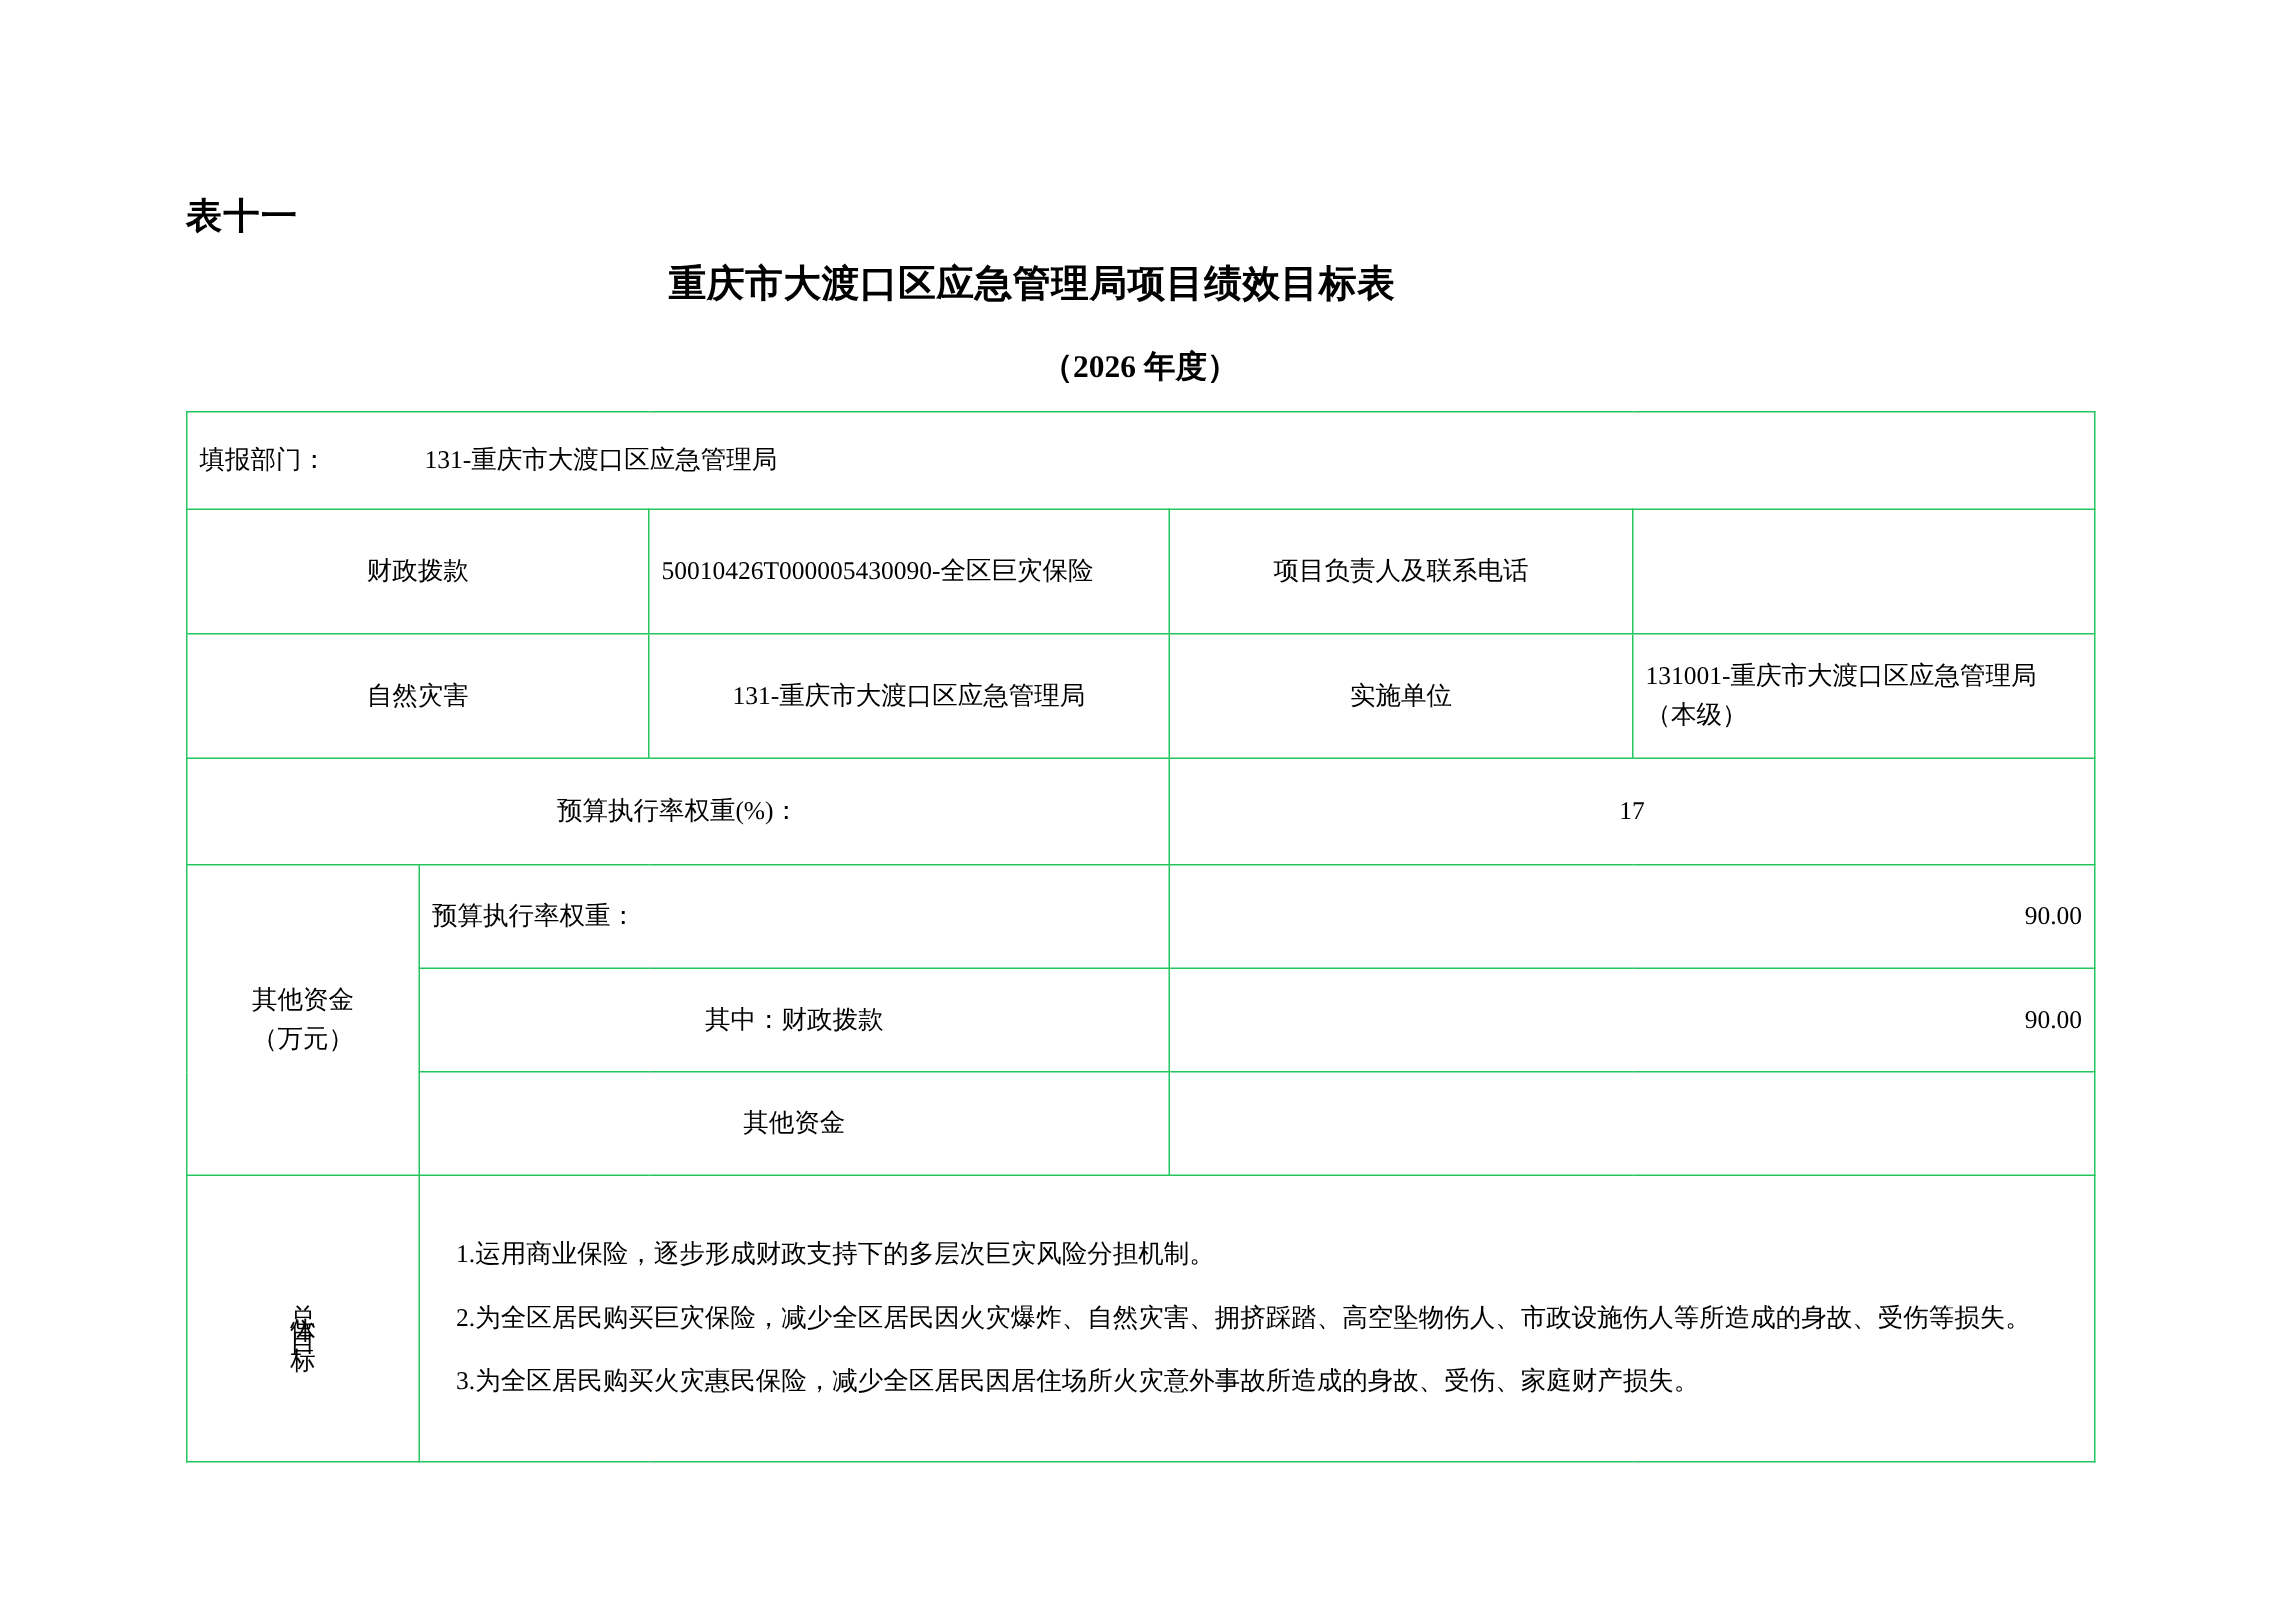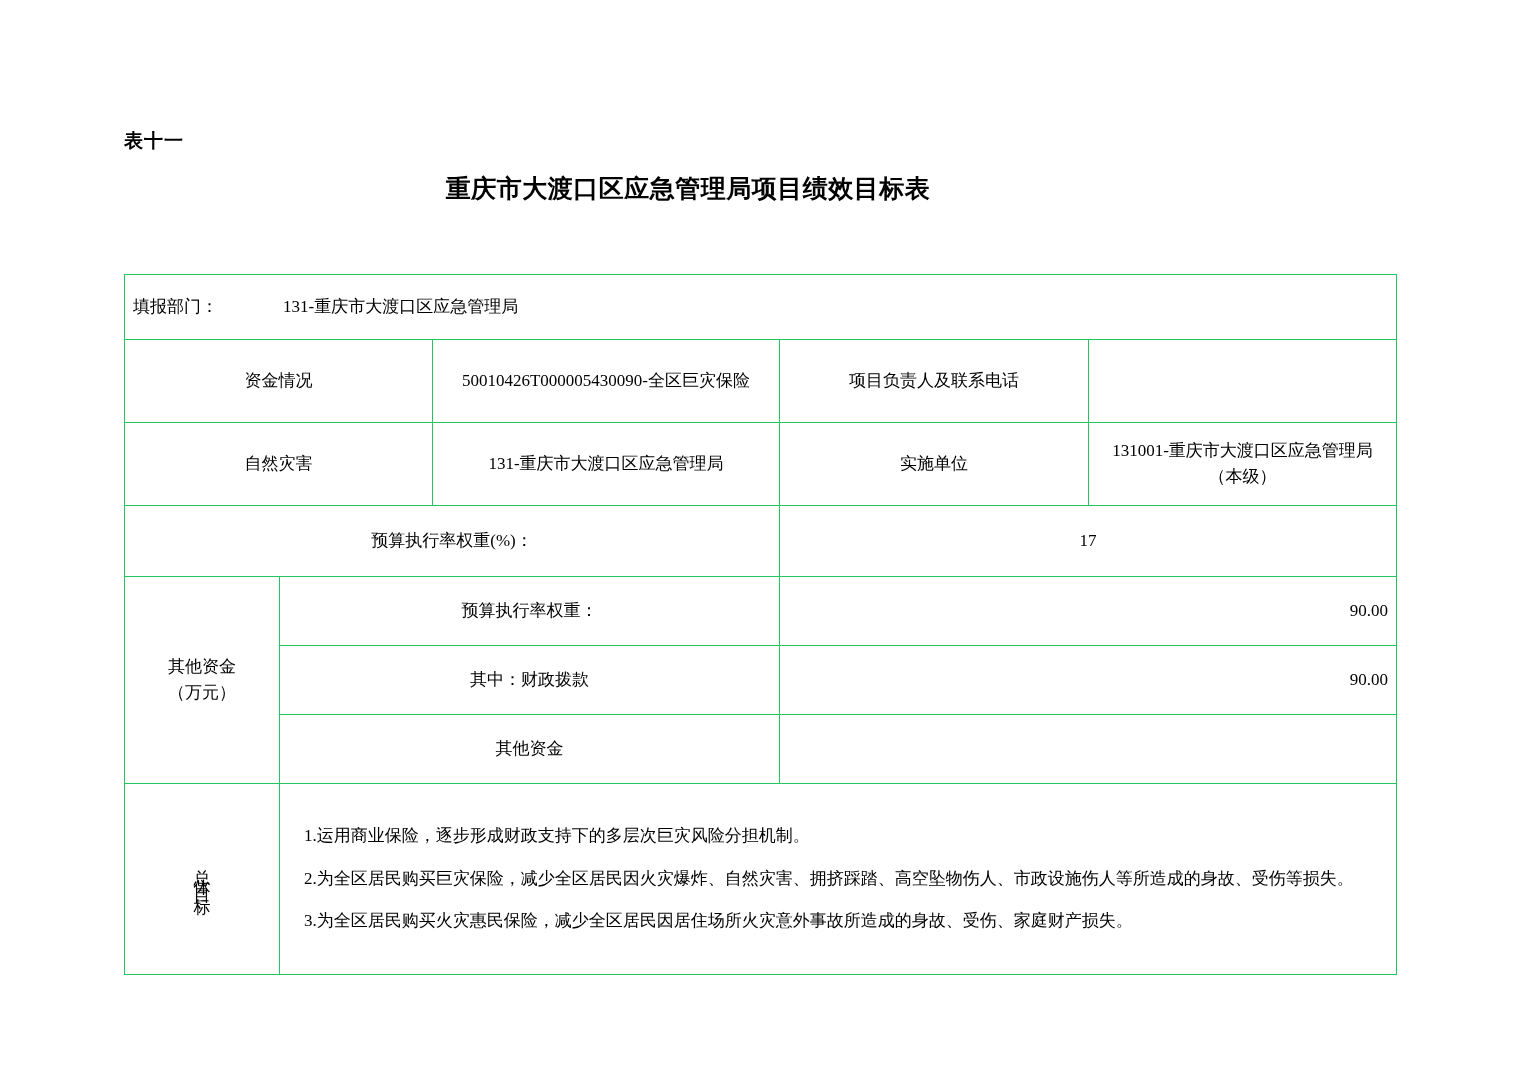--- a/index.html
+++ b/index.html
@@ -18,21 +18,21 @@
   .page {
     position: absolute;
     left: 0; top: 0;
     width: 1520px;
     height: 1074px;
   }
   .table-label {
     position: absolute;
     left: 124px;
     top: 128px;
-    font-size: 19px;
+    font-size: 24px;
     font-weight: bold;
     letter-spacing: 1px;
   }
   .doc-title {
     position: absolute;
     left: 0;
     top: 172px;
     width: 1376px;
     text-align: center;
     font-size: 25px;
@@ -58,21 +58,21 @@
   }
   table.main td {
     border: 1px solid #22c55e;
     font-size: 17px;
     padding: 10px 8px;
     vertical-align: middle;
     line-height: 1.55;
   }
   .c-left { text-align: left; }
   .c-center { text-align: center; }
-  .pad-left { padding-left: 12px; text-align: center; }
+  .pad-left { padding-left: 12px; }
   .row-tall td { height: 62px; }
   .dept-row td {
     height: 44px;
     padding-left: 12px;
   }
   .dept-line {
     display: inline-block;
   }
   .dept-label {
     display: inline-block;
@@ -103,38 +103,39 @@
 </style>
 </head>
 <body>
 
 <div class="page">
 
   <div class="table-label">表十一</div>
 
   <div class="doc-title">重庆市大渡口区应急管理局项目绩效目标表</div>
 
+  <div class="doc-subtitle">（2026 年度）</div>
 
   <table class="main">
     <colgroup>
       <col style="width:155px">
       <col style="width:153px">
       <col style="width:347px">
       <col style="width:309px">
       <col style="width:308px">
     </colgroup>
     <tbody>
       <tr class="dept-row">
         <td colspan="5" class="c-left">
           <span class="dept-label">填报部门：</span><span class="dept-line">131-重庆市大渡口区应急管理局</span>
         </td>
       </tr>
 
       <tr class="row-tall">
-        <td colspan="2" class="c-center">资金情况</td>
+        <td colspan="2" class="c-center">财政拨款</td>
         <td class="c-left pad-left twoline">50010426T000005430090-全区巨灾保险</td>
         <td class="c-center">项目负责人及联系电话</td>
         <td class="c-left pad-left"></td>
       </tr>
 
       <tr class="row-tall">
         <td colspan="2" class="c-center">自然灾害</td>
         <td class="c-center">131-重庆市大渡口区应急管理局</td>
         <td class="c-center">实施单位</td>
         <td class="c-left pad-left twoline">131001-重庆市大渡口区应急管理局（本级）</td>

